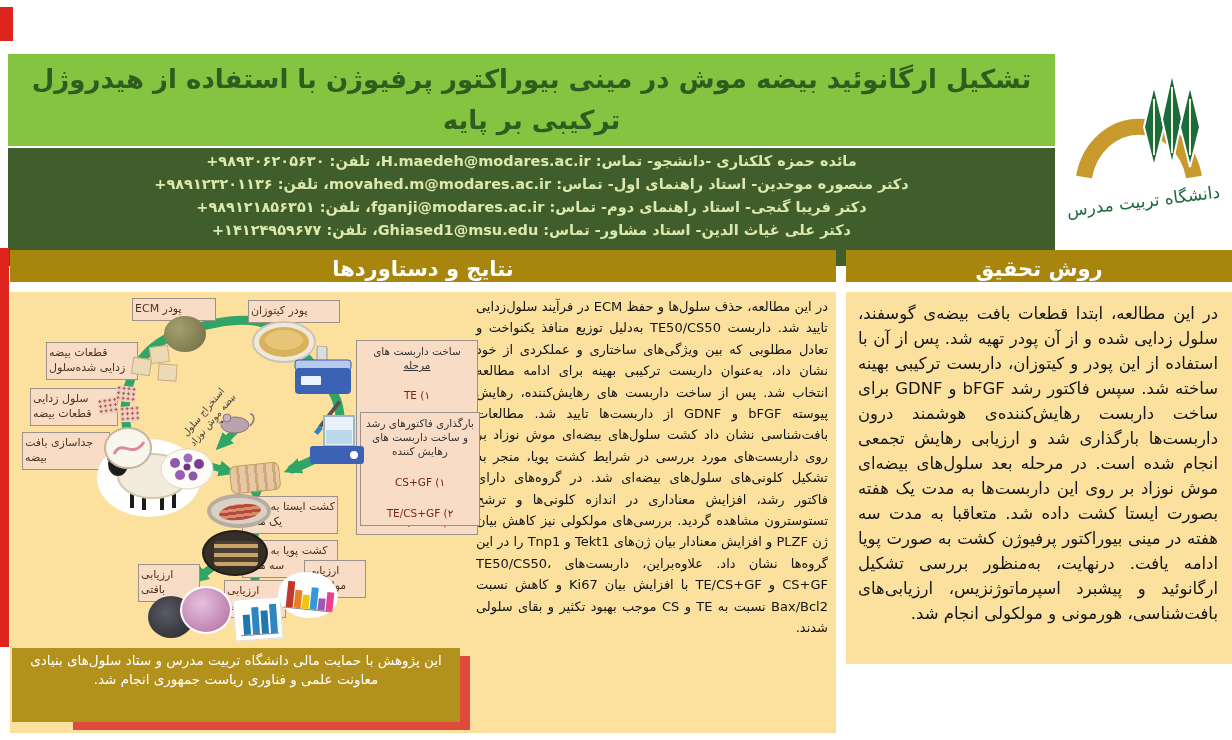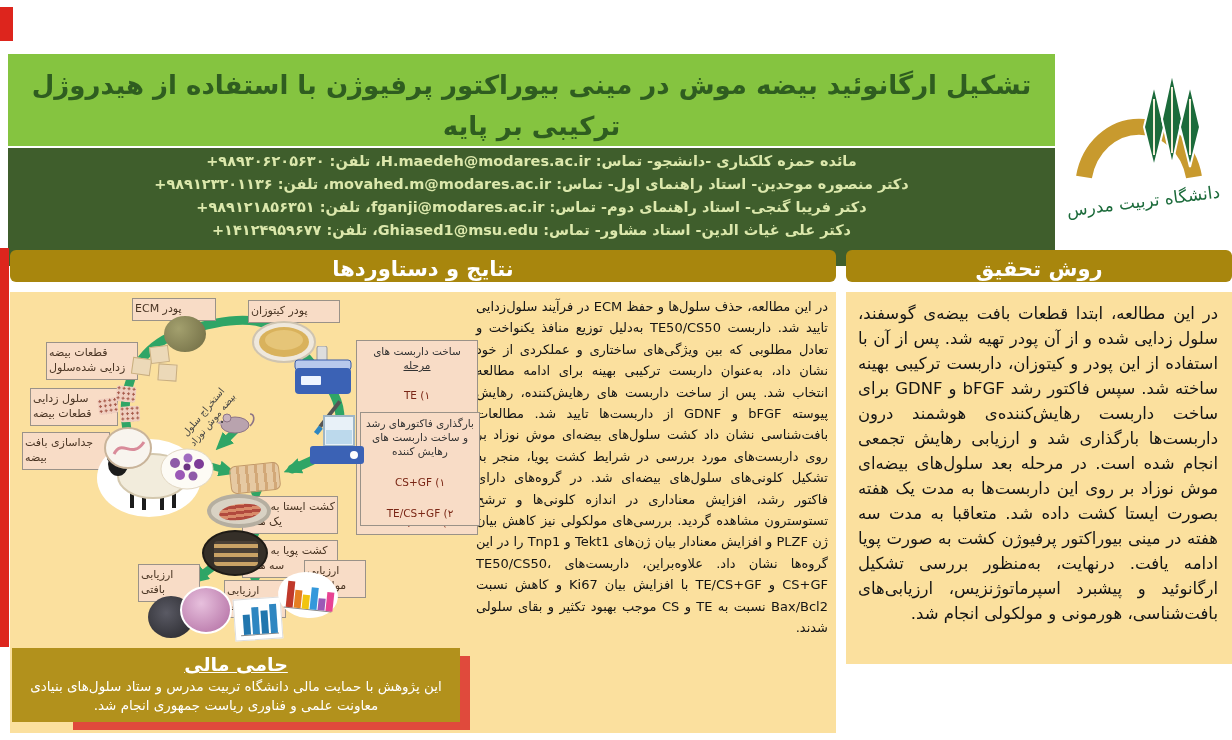--- a/index.html
+++ b/index.html
@@ -5,39 +5,39 @@
   html,body{margin:0;padding:0;background:#fff;}
   #poster{position:relative;width:1232px;height:740px;background:#ffffff;overflow:hidden;
           font-family:"DejaVu Sans",sans-serif;}
 
   
   .red-mark{position:absolute;left:0;top:7px;width:13px;height:34px;background:#DD251D;}
 
   
   .title-bar{position:absolute;left:8px;top:54px;width:1047px;height:92px;background:#85C440;
              color:#2F5D20;direction:rtl;text-align:center;font-weight:bold;
-             font-size:26px;line-height:41px;padding-top:11px;box-sizing:border-box;}
+             font-size:26px;line-height:41px;padding-top:5px;box-sizing:border-box;}
 
   
   .authors-bar{position:absolute;left:8px;top:148px;width:1047px;height:118px;background:#3F5E2C;
                color:#DCE8AC;direction:rtl;text-align:center;font-weight:bold;
                font-size:14.5px;line-height:23px;padding-top:2px;box-sizing:border-box;}
 
   
   .logo-box{position:absolute;left:1062px;top:50px;width:168px;height:194px;background:#fff;
             display:flex;align-items:center;justify-content:center;}
 
   
   .left-red-strip{position:absolute;left:0;top:248px;width:9px;height:399px;background:#DD251D;}
   .shadow-red-v{position:absolute;left:460px;top:656px;width:10px;height:66px;background:#E04A3C;}
   .shadow-red-h{position:absolute;left:73px;top:722px;width:397px;height:8px;background:#E04A3C;}
 
   
   .sec-header{position:absolute;top:250px;height:32px;background:#A8860D;color:#fff;
-              font-weight:bold;font-size:21px;line-height:38px;text-align:center;direction:rtl;border-radius:6px;}
+              font-weight:bold;font-size:21px;line-height:38px;text-align:center;direction:rtl;}
   .sec-header.results{left:10px;width:826px;}
   .sec-header.method{left:846px;width:386px;}
 
   
   .panel{position:absolute;background:#FBE09E;}
   .panel.results{left:10px;top:292px;width:826px;height:441px;}
   .panel.method{left:846px;top:292px;width:386px;height:372px;}
 
   .method-text{margin:9px 14px 0 12px;direction:rtl;text-align:justify;color:#141414;
                font-size:16.5px;line-height:25px;}
@@ -290,19 +290,18 @@
           <span class="bar" style="height:22px;background:#3498db;position:absolute;bottom:0;left:25px"></span>
           <span class="bar" style="height:12px;background:#9b59b6;position:absolute;bottom:0;left:33px"></span>
           <span class="bar" style="height:19px;background:#e84393;position:absolute;bottom:0;left:41px"></span>
         </div>
       </div>
 
     </div>
   </div>
 
   <div class="sponsor-box">
-    <div class="sponsor-title">حامی مالی</div>
     <div class="sponsor-body">این پژوهش با حمایت مالی دانشگاه تربیت مدرس و ستاد سلول‌های بنیادی معاونت علمی و فناوری ریاست جمهوری انجام شد.</div>
   </div>
   <div class="shadow-red-v"></div>
   <div class="shadow-red-h"></div>
 
 </div>
 
 </body></html>

